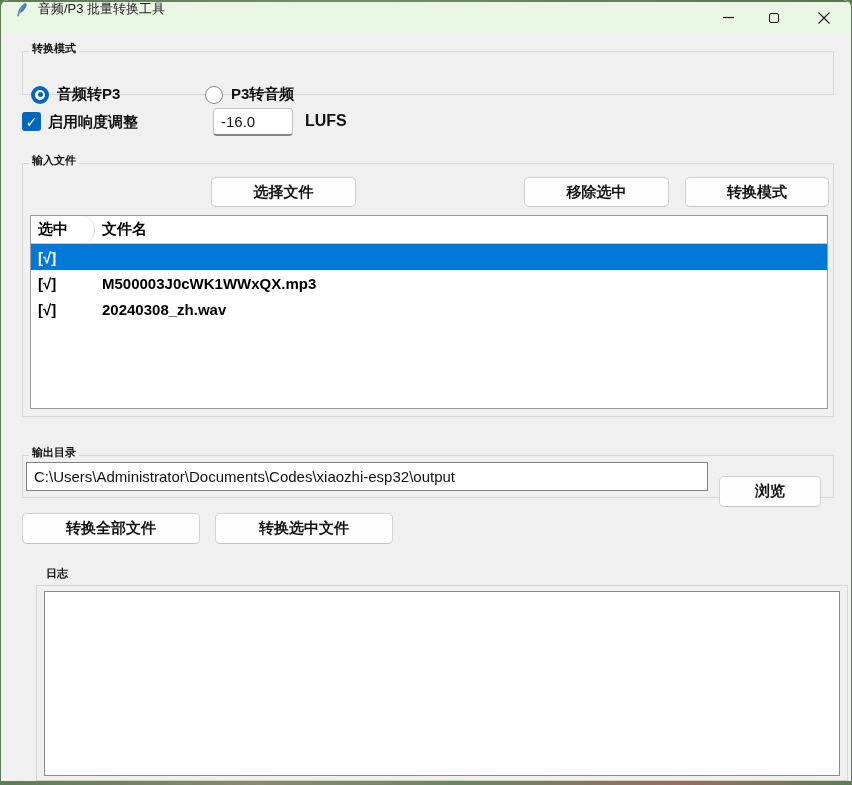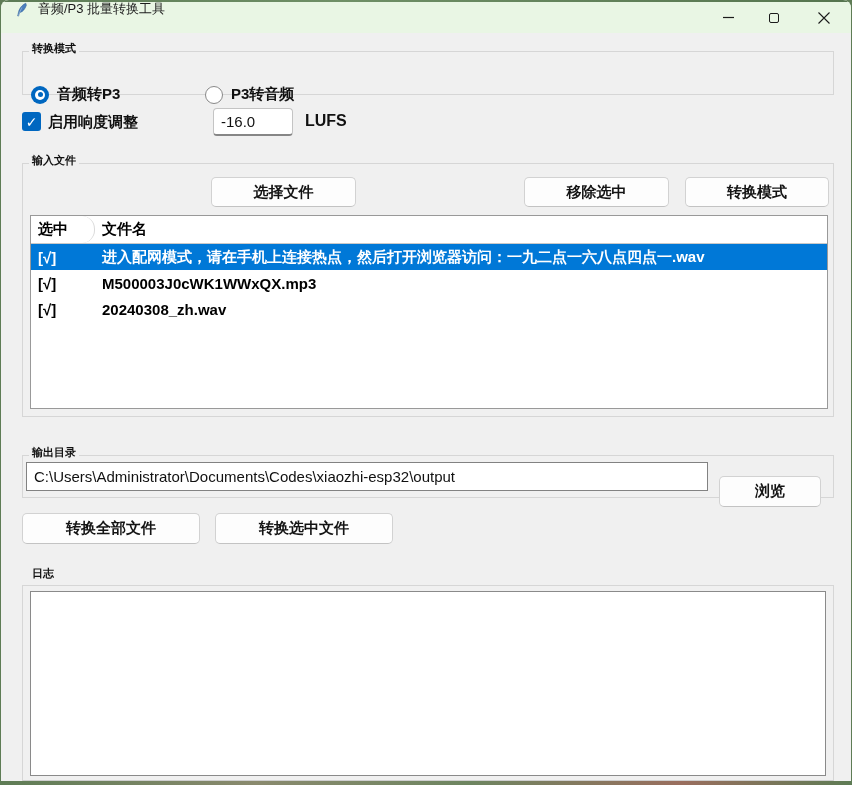--- a/index.html
+++ b/index.html
@@ -148,21 +148,20 @@
     <button class="btn" style="left:501px;top:13px;width:145px;height:30px;">移除选中</button>
     <button class="btn" style="left:662px;top:13px;width:144px;height:30px;">转换模式</button>
 
     <div class="table" style="left:7px;top:51px;width:798px;height:194px;">
       <div class="t-header">
         <div class="t-h-cell c1">选中</div>
         <div class="t-h-cell c2">文件名</div>
       </div>
       <div class="t-row selected">
         <div class="t-cell c1">[√]</div>
-        <div class="t-cell c2">进入配网模式，请在手机上连接热点，然后打开浏览器访问：一九二点一六八点四点一.wav</div>
       </div>
       <div class="t-row">
         <div class="t-cell c1">[√]</div>
         <div class="t-cell c2">M500003J0cWK1WWxQX.mp3</div>
       </div>
       <div class="t-row">
         <div class="t-cell c1">[√]</div>
         <div class="t-cell c2">20240308_zh.wav</div>
       </div>
     </div>
@@ -170,18 +169,18 @@
 
   <div class="group" style="left:21px;top:455px;width:812px;height:43px;">
     <span class="group-label">输出目录</span>
     <input class="entry entry-flat" style="left: 3px; top: 6px; width: 682px; height: 29px;" value="C:\Users\Administrator\Documents\Codes\xiaozhi-esp32\output">
     <button class="btn" style="left:696px;top:20px;width:102px;height:31px;">浏览</button>
   </div>
 
   <button class="btn" style="left:21px;top:513px;width:178px;height:31px;">转换全部文件</button>
   <button class="btn" style="left:214px;top:513px;width:178px;height:31px;">转换选中文件</button>
 
-  <div class="group" style="left:21px;top:585px;width:812px;height:196px;border-bottom-color:#cfcfcf;">
+  <div class="group" style="left:35px;top:585px;width:812px;height:196px;border-bottom-color:#cfcfcf;">
     <span class="group-label" style="top:-21px;">日志</span>
     <textarea class="log-area" style="left: 7px; top: 5px; width: 796px; height: 185px;" value=""></textarea>
   </div>
 
 </div>
 
 </body></html>

